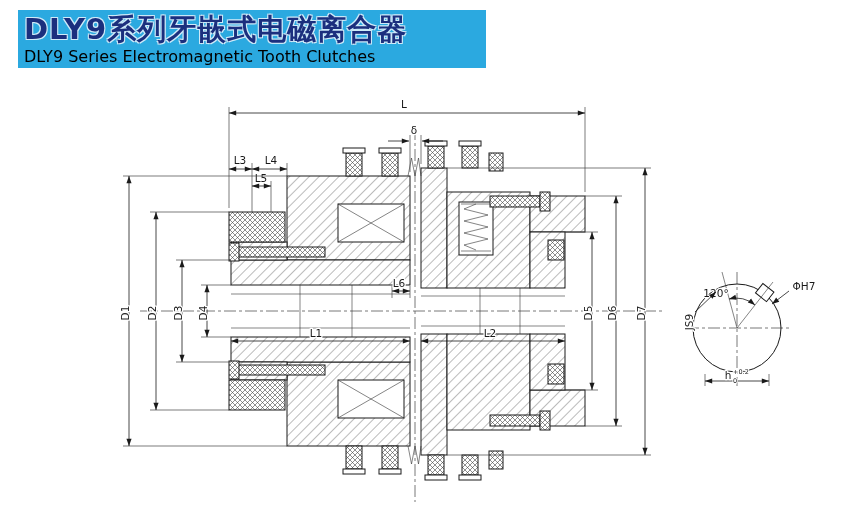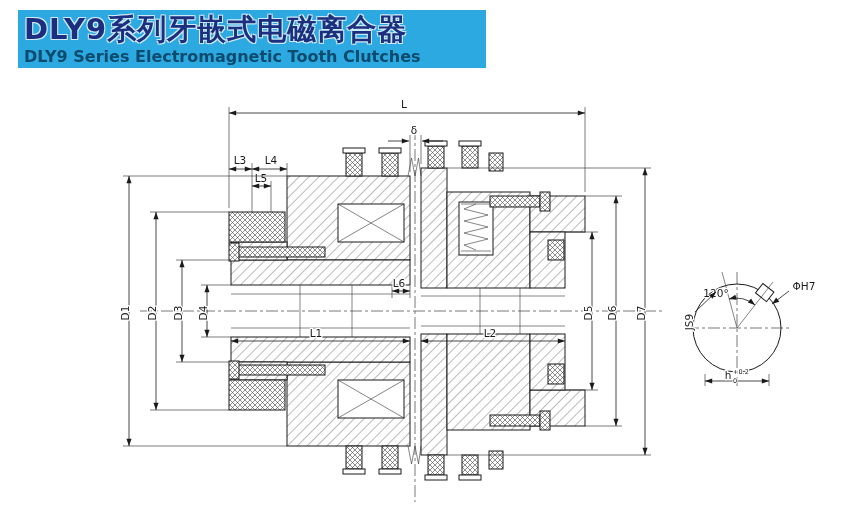--- a/index.html
+++ b/index.html
@@ -3,21 +3,21 @@
 <meta charset="utf-8">
 <style>
   html,body{margin:0;padding:0;background:#ffffff;}
   .page{position:relative;width:868px;height:505px;overflow:hidden;background:#fff;
         font-family:"DejaVu Sans","Liberation Sans",sans-serif;}
   .header{position:absolute;left:18px;top:10px;width:468px;height:58px;
           background:#2BA9E0;box-sizing:border-box;padding:1px 8px 2px 6px;}
   .title-zh{font-size:29px;font-weight:bold;color:#1B2F7E;line-height:36px;white-space:nowrap;
             letter-spacing:1px;
             text-shadow:1px 1px 0 #cfeaf8,-1px -1px 0 #cfeaf8,1px -1px 0 #cfeaf8,-1px 1px 0 #cfeaf8;}
-  .title-en{font-size:16px;font-weight:bold;color:#0c4a6e;line-height:19px;white-space:nowrap;}
+  .title-en{font-size:16px;font-weight:normal;color:#000000;line-height:19px;white-space:nowrap;}
   svg.drawing{position:absolute;left:0;top:0;}
   .dim{font-size:10.5px;fill:#1a1a1a;text-anchor:middle;
        paint-order:stroke;stroke:#ffffff;stroke-width:2.5px;stroke-linejoin:round;}
   .tol{font-size:6.5px;fill:#1a1a1a;text-anchor:start;
        paint-order:stroke;stroke:#ffffff;stroke-width:2px;stroke-linejoin:round;}
   .edge{stroke:#1a1a1a;stroke-width:1;fill:none;}
   .thin{stroke:#333;stroke-width:0.6;fill:none;}
   .ext{stroke:#444;stroke-width:0.7;fill:none;}
   .dimline{stroke:#1a1a1a;stroke-width:0.8;fill:none;}
   .cl{stroke:#555;stroke-width:0.8;fill:none;stroke-dasharray:12 3 3 3;}

